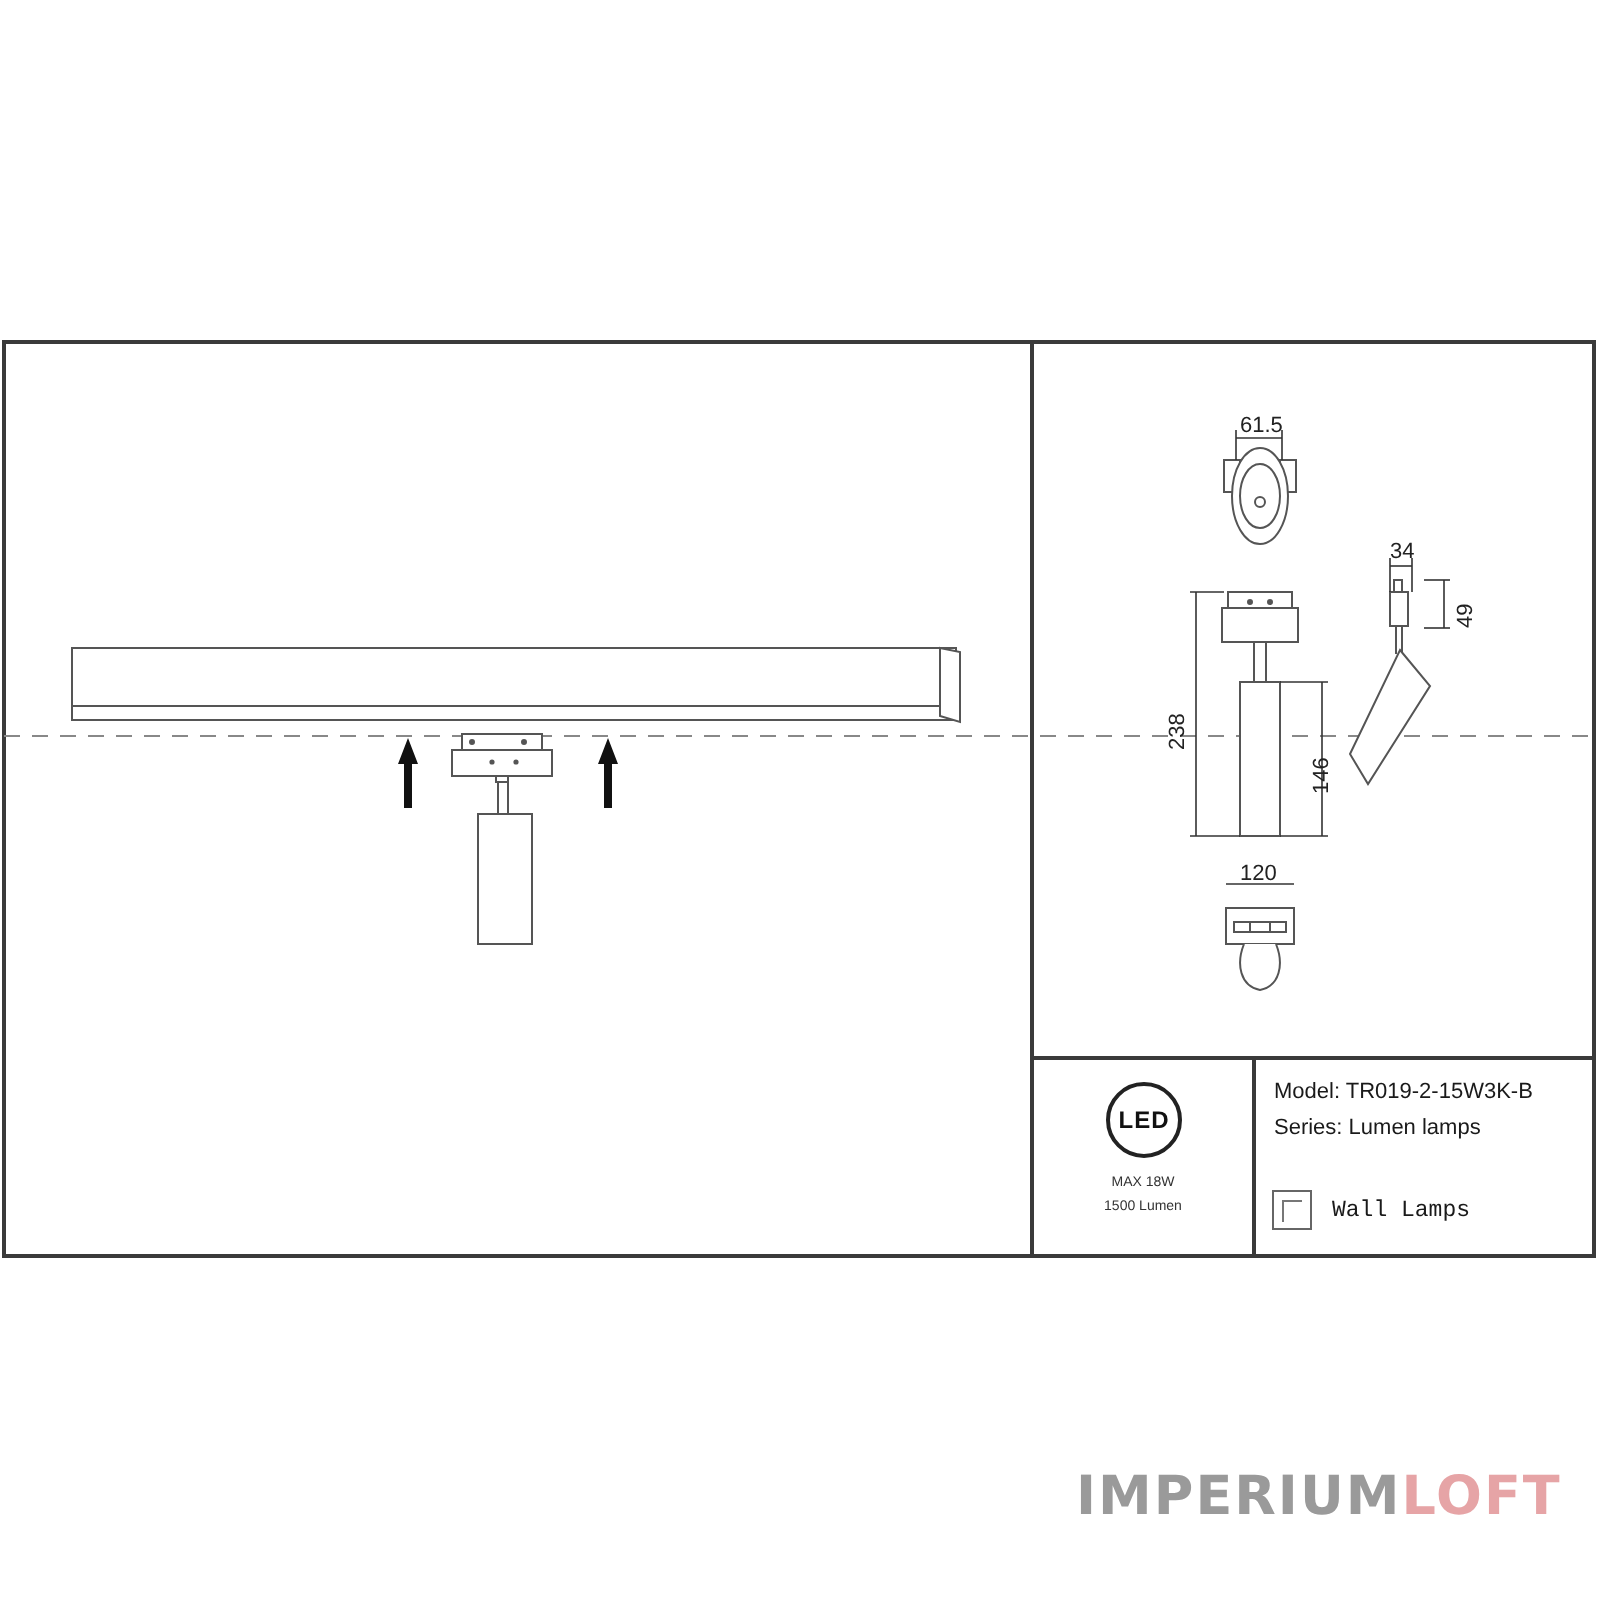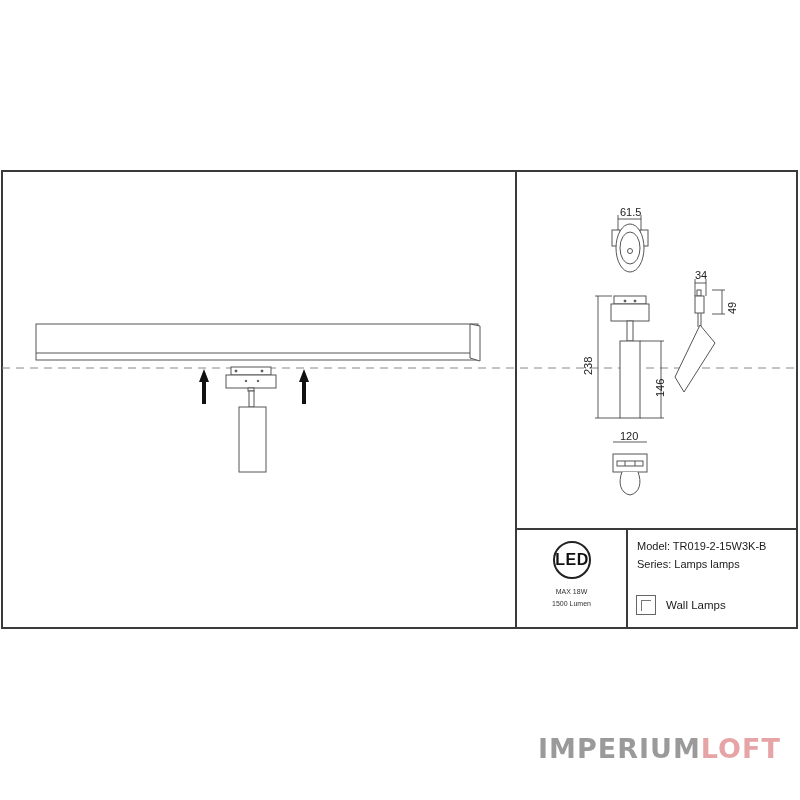--- a/index.html
+++ b/index.html
@@ -3,25 +3,25 @@
   <meta charset="utf-8">
   <style>
     html, body { margin: 0; padding: 0; background: #ffffff; }
     body { width: 800px; height: 800px; position: relative; overflow: hidden; font-family: "Liberation Sans", sans-serif; }
     .sheet { position: absolute; left: 1px; top: 170px; width: 797px; height: 459px; border: 2px solid #3a3a3a; box-sizing: border-box; }
     .vdiv { position: absolute; left: 515px; top: 170px; width: 2px; height: 459px; background: #3a3a3a; }
     .hdiv { position: absolute; left: 516px; top: 528px; width: 282px; height: 2px; background: #3a3a3a; }
     .idiv { position: absolute; left: 626px; top: 529px; width: 2px; height: 100px; background: #3a3a3a; }
     svg.drawing { position: absolute; left: 0; top: 0; width: 800px; height: 800px; }
     .led-block { position: absolute; left: 517px; top: 530px; width: 109px; height: 98px; text-align: center; }
-    .led-badge { position: absolute; left: 36px; top: 11px; width: 38px; height: 38px; border: 2px solid #222; border-radius: 50%; box-sizing: border-box; display: flex; align-items: center; justify-content: center; font-weight: bold; font-size: 16px; letter-spacing: 0.5px; color: #111; }
+    .led-badge { position: absolute; left: 36px; top: 11px; width: 38px; height: 38px; border: 2px solid #222; border-radius: 50%; box-sizing: border-box; display: flex; align-items: center; justify-content: center; font-weight: bold; font-size: 12px; letter-spacing: 0.5px; color: #111; }
     .led-line { position: absolute; left: 0; width: 109px; font-size: 7px; color: #333; text-align: center; }
     .info { position: absolute; left: 637px; top: 538px; width: 160px; font-size: 11px; color: #1a1a1a; line-height: 17.5px; }
     .info div { white-space: nowrap; }
-    .category { position: absolute; left: 636px; top: 595px; display: flex; align-items: center; }
+    .category { position: absolute; left: 636px; top: 595px; display: flex; align-items: center; font-family: Liberation Mono, monospace; }
     .cat-box { width: 20px; height: 20px; border: 1px solid #666; box-sizing: border-box; position: relative; }
     .cat-box::before { content: ""; position: absolute; left: 4px; top: 4px; width: 1px; height: 11px; background: #777; }
     .cat-box::after { content: ""; position: absolute; left: 4px; top: 4px; width: 10px; height: 1px; background: #777; }
     .cat-label { margin-left: 10px; font-size: 11.5px; color: #1a1a1a; }
     .brand { position: absolute; left: 538px; top: 733px; font-size: 27px; letter-spacing: 1px; font-weight: bold; font-family: "DejaVu Sans", sans-serif; }
     .brand .a { color: #9a9a9a; }
     .brand .b { color: #e6a4a6; }
     .dim { font-family: "Liberation Sans", sans-serif; font-size: 11px; fill: #222; }
   </style>
 </head>
@@ -130,21 +130,21 @@
 </svg>
 
 <div class="led-block">
   <div class="led-badge">LED</div>
   <div class="led-line" style="top:58px;">MAX 18W</div>
   <div class="led-line" style="top:70px;">1500 Lumen</div>
 </div>
 
 <div class="info">
   <div>Model: TR019-2-15W3K-B</div>
-  <div>Series: Lamps lamps</div>
+  <div>Series: Lumen lamps</div>
 </div>
 
 <div class="category">
   <div class="cat-box"></div>
   <span class="cat-label">Wall Lamps</span>
 </div>
 
 <div class="brand">
   <span class="a">IMPERIUM</span><span class="b">LOFT</span>
 </div>

